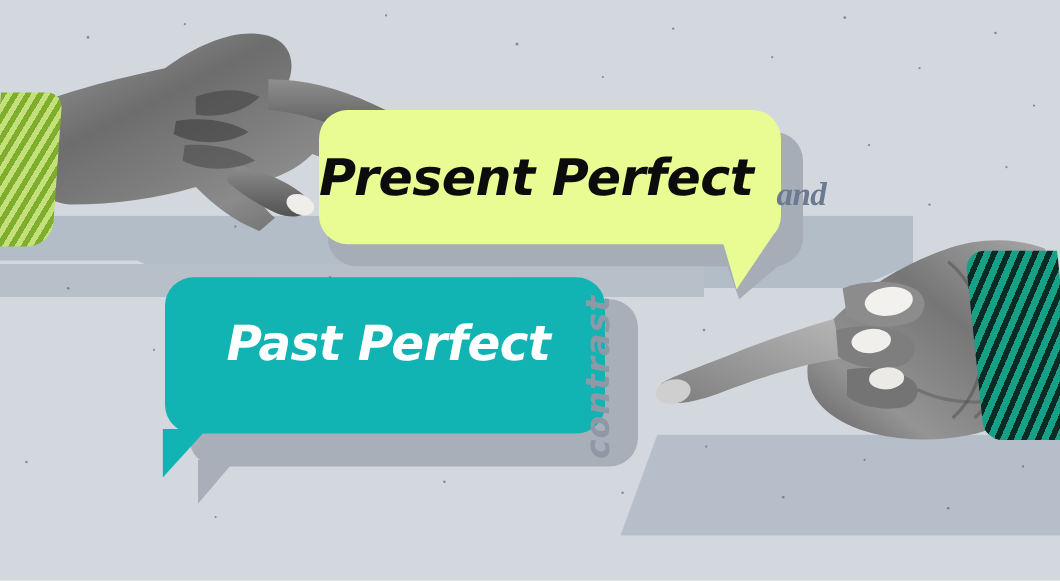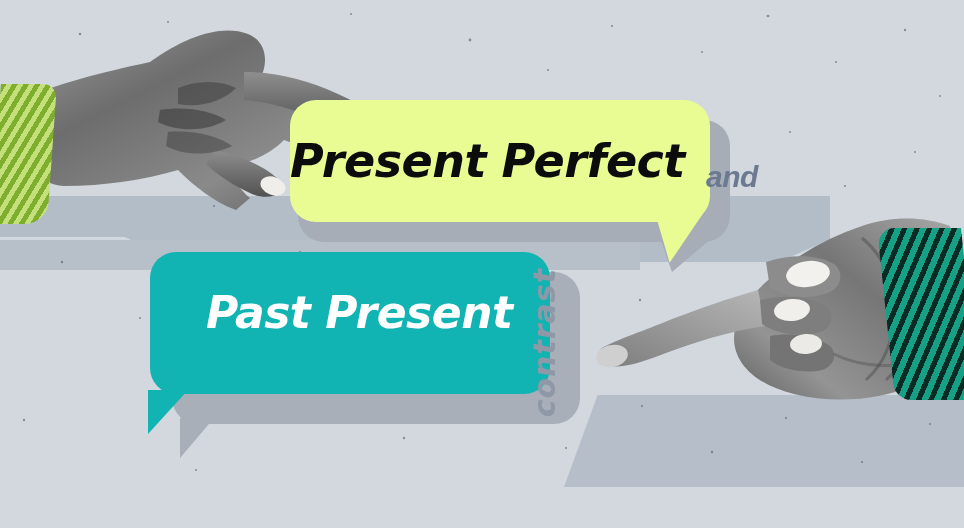--- a/index.html
+++ b/index.html
@@ -137,21 +137,21 @@
     position:absolute; left:-2px; bottom:-40px;
     width:0;height:0;
     border-right:40px solid transparent;
     border-top:44px solid #11b3b3;
   }
 
   
   .word-and{
     position:absolute;
     left:706px; top:160px;
-    font-family:Liberation Sans, sans-serif;
+    font-family:Liberation Serif, serif;
     font-style:italic; font-weight:bold;
     font-size:30px;
     color:#6b7a90;
     letter-spacing:-.5px;
   }
   .word-contrast{
     position:absolute;
     left:527px; top:268px;
     transform-origin:left top;
     transform:rotate(-90deg) translate(-100%, 0);
@@ -306,20 +306,20 @@
     <path d="M240,140 C260,150 286,154 312,150" stroke="#4d4d4d" stroke-width="3" fill="none" opacity=".4"></path>
   </svg>
   <div class="sleeve sleeve-right"></div>
 
   <div class="bubble bubble-yellow">
     <span class="label">Present Perfect</span>
     <div class="tail"></div>
   </div>
 
   <div class="bubble bubble-teal">
-    <span class="label">Past Present</span>
+    <span class="label">Past Perfect</span>
     <div class="tail"></div>
   </div>
 
   <div class="word-and">and</div>
   <div class="word-contrast">contrast</div>
 
 </div>
 
 </body></html>

